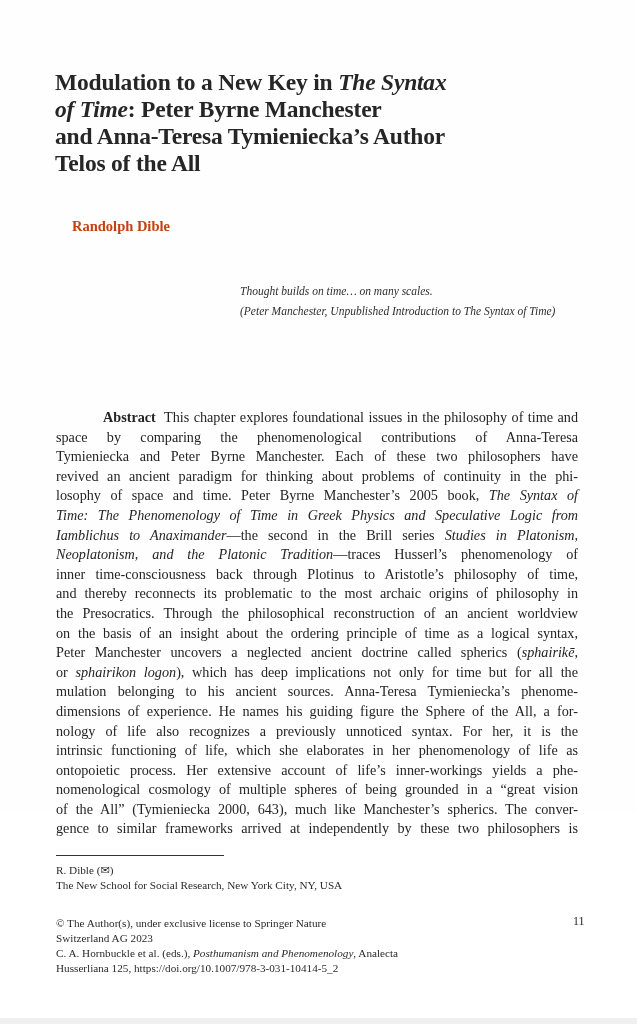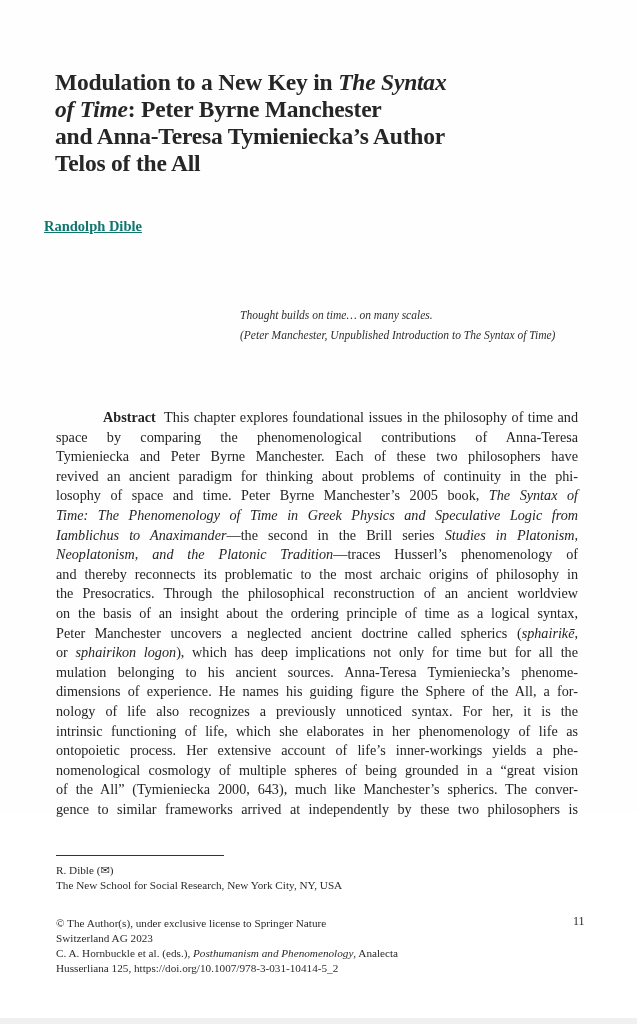--- a/index.html
+++ b/index.html
@@ -11,26 +11,26 @@
     }
     .page { position: absolute; left: 0; top: 0; width: 637px; height: 812px; background: #fefefe; }
     .bottom-edge { position: absolute; left: 0; top: 1018px; width: 637px; height: 6px; background: #f0f0f0; }
     .title {
       position: absolute; left: 55px; top: 69px; width: 500px;
       font-weight: bold; font-size: 23.5px; line-height: 27px; color: #262626;
       letter-spacing: -0.2px;
     }
     .title em { font-style: italic; }
     .author {
-      position: absolute; left: 44px; top: 218px;
-      font-weight: bold; font-size: 14.5px; color: #0f766e; text-decoration: underline;
+      position: absolute; left: 72px; top: 218px;
+      font-weight: bold; font-size: 14.5px; color: #c2410c;
     }
     .epigraph {
       position: absolute; left: 240px; top: 284px; width: 330px;
-      font-style: italic; font-size: 11.5px; line-height: 15px; color: #2e2e2e; margin-top: 24px;
+      font-style: italic; font-size: 11.5px; line-height: 15px; color: #2e2e2e;
     }
     .epigraph .quote { margin-bottom: 5px; }
     .abstract {
       position: absolute; left: 56px; top: 408px; width: 522px;
       font-size: 14.2px; line-height: 19.6px; text-align: justify; color: #242424;
       hyphens: manual;
     }
     .abstract .label { font-weight: bold; margin-right: 4px; margin-left: 47px; }
     .abstract em { font-style: italic; }
     .footnote-rule {
@@ -73,20 +73,21 @@
 
   <div class="abstract">
     <span class="jl"><span class="label">Abstract</span> <span>This chapter explores foundational issues in the philosophy of time and</span></span>
     <span class="jl">space by comparing the phenomenological contributions of Anna-Teresa</span>
     <span class="jl">Tymieniecka and Peter Byrne Manchester. Each of these two philosophers have</span>
     <span class="jl">revived an ancient paradigm for thinking about problems of continuity in the phi-</span>
     <span class="jl"><span>losophy of space and time. Peter Byrne Manchester’s 2005 book, </span><em>The Syntax of</em></span>
     <span class="jl"><em>Time: The Phenomenology of Time in Greek Physics and Speculative Logic from</em></span>
     <span class="jl"><em>Iamblichus to Anaximander</em><span>—the second in the Brill series </span><em>Studies in Platonism,</em></span>
     <span class="jl"><em>Neoplatonism, and the Platonic Tradition</em><span>—traces Husserl’s phenomenology of</span></span>
+    <span class="jl">inner time-consciousness back through Plotinus to Aristotle’s philosophy of time,</span>
     <span class="jl">and thereby reconnects its problematic to the most archaic origins of philosophy in</span>
     <span class="jl">the Presocratics. Through the philosophical reconstruction of an ancient worldview</span>
     <span class="jl">on the basis of an insight about the ordering principle of time as a logical syntax,</span>
     <span class="jl"><span>Peter Manchester uncovers a neglected ancient doctrine called spherics (</span><em>sphairikē</em><span>,</span></span>
     <span class="jl"><span>or </span><em>sphairikon logon</em><span>), which has deep implications not only for time but for all the</span></span>
     <span class="jl">mulation belonging to his ancient sources. Anna-Teresa Tymieniecka’s phenome-</span>
     <span class="jl">dimensions of experience. He names his guiding figure the Sphere of the All, a for-</span>
     <span class="jl">nology of life also recognizes a previously unnoticed syntax. For her, it is the</span>
     <span class="jl">intrinsic functioning of life, which she elaborates in her phenomenology of life as</span>
     <span class="jl">ontopoietic process. Her extensive account of life’s inner-workings yields a phe-</span>

